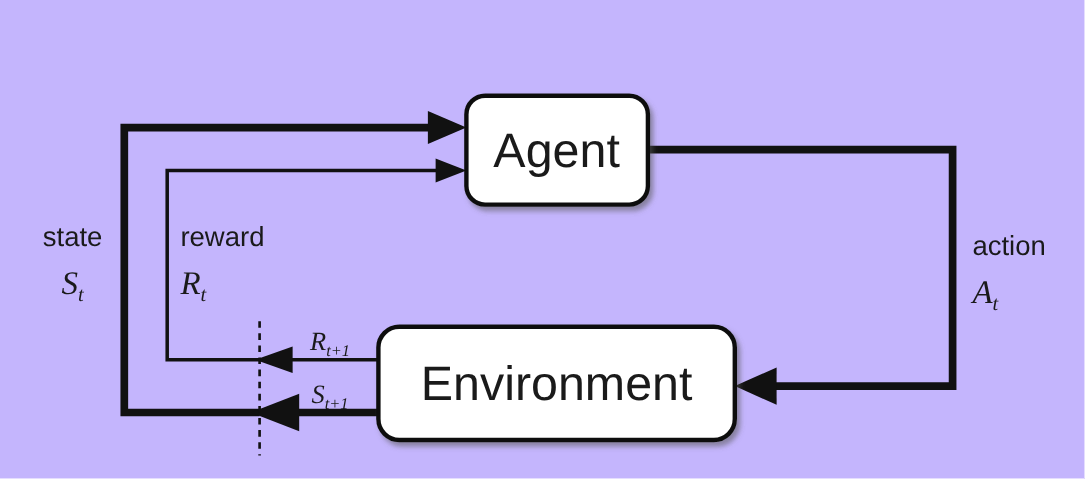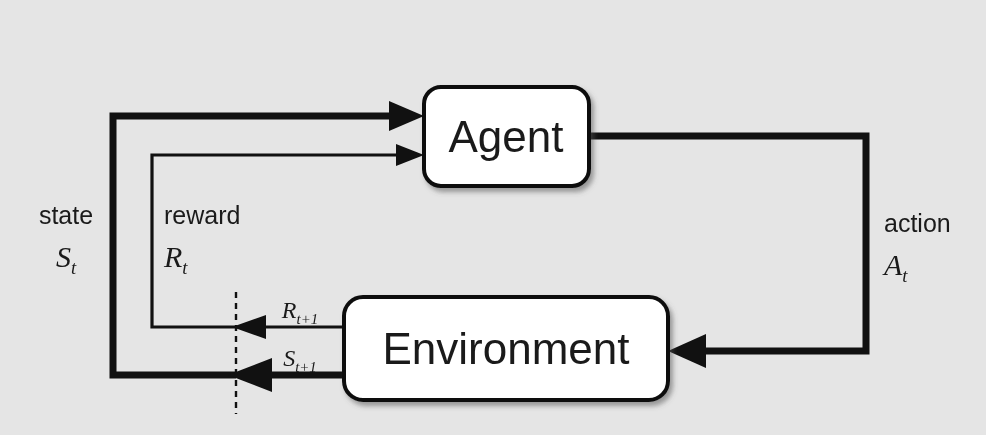--- a/index.html
+++ b/index.html
@@ -7,21 +7,21 @@
     padding: 0;
     background: #ffffff;
   }
   body {
     font-family: "Liberation Sans", sans-serif;
   }
   #diagram-root {
     position: relative;
     width: 986px;
     height: 435px;
-    background: #e5e5e5;
+    background: #c4b5fd;
     overflow: hidden;
   }
   #rl-svg {
     position: absolute;
     left: 0;
     top: 0;
     width: 986px;
     height: 435px;
     display: block;
   }

